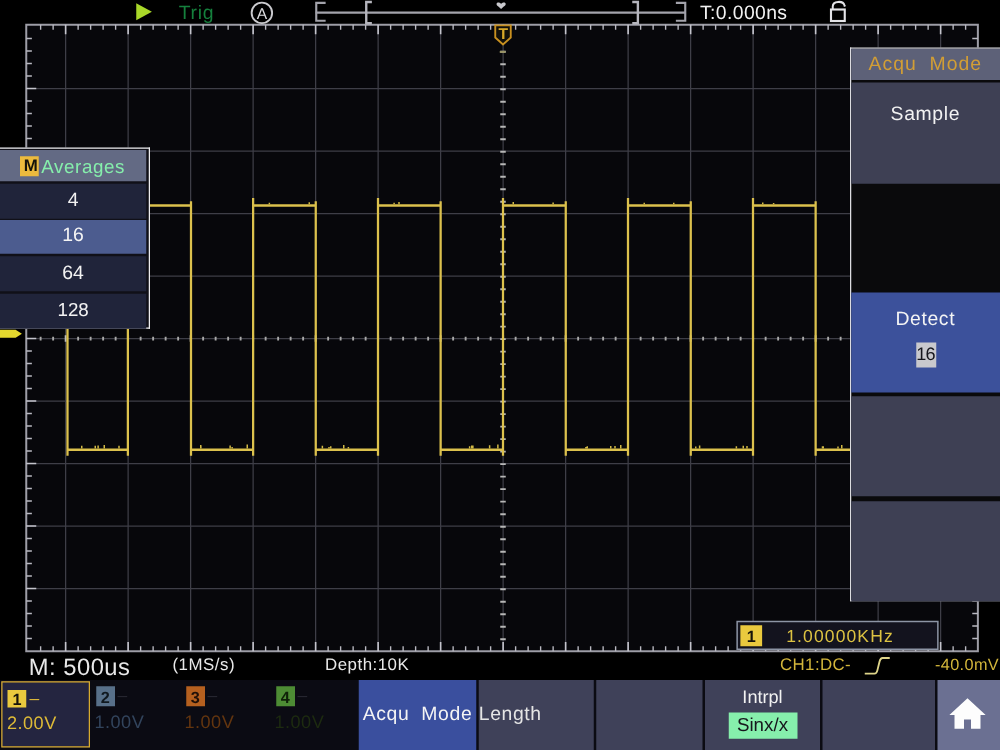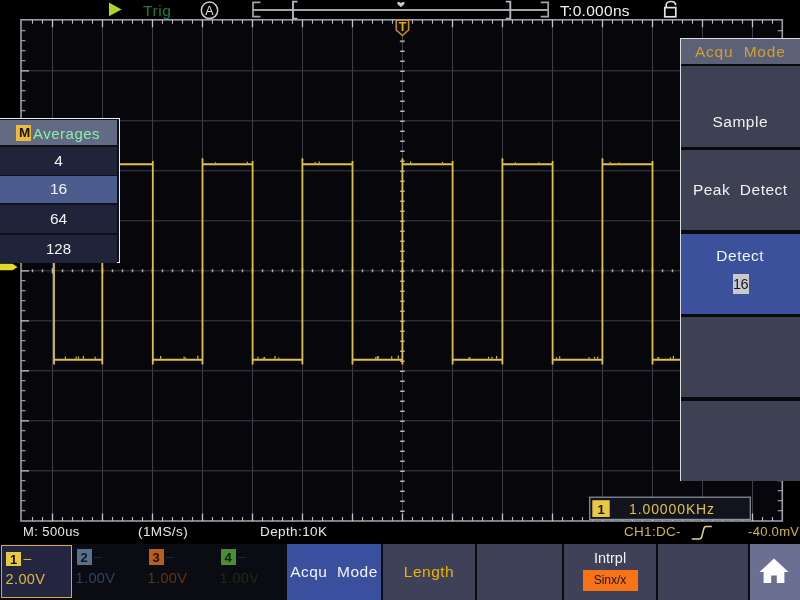--- a/index.html
+++ b/index.html
@@ -38,21 +38,21 @@
 <rect x="589.7" y="497.2" width="160.6" height="22.2" fill="#13131e" stroke="#8d95a5" stroke-width="1.2"></rect>
 <rect x="592.3" y="500.2" width="17.4" height="16.8" fill="#e9c93e"></rect>
 <text x="601" y="513.6" font-size="13" font-weight="bold" fill="#15130a" text-anchor="middle">1</text>
 <text x="672" y="513.8" font-size="14" fill="#dcc242" text-anchor="middle" letter-spacing="0.9">1.00000KHz</text>
 <path d="M691.8 538.9 H699.6 Q701.2 538.9 701.9 536.3 L703.7 529 Q704.4 526.4 706 526.4 H711.8" fill="none" stroke="#ddd489" stroke-width="1.5"></path>
 </svg>
 
 <div class="t" style="left:143px;top:1.5px;font-size:15.5px;color:#15803d;letter-spacing:0.6px">Trig</div>
 <div class="t" style="left:560px;top:1.5px;font-size:15.5px;color:#f2f2f2;letter-spacing:0.3px">T:0.000ns</div>
 
-<div class="t" style="left:23px;top:524px;font-size:13px;color:#e8e8e8;letter-spacing:0.4px">M: 500us</div>
+<div class="t" style="left:23px;top:524px;font-size:19px;color:#e8e8e8;letter-spacing:0.4px">M: 500us</div>
 <div class="t" style="left:138px;top:524px;font-size:13.5px;color:#e8e8e8;letter-spacing:0.4px">(1MS/s)</div>
 <div class="t" style="left:260px;top:524px;font-size:13.5px;color:#e8e8e8;letter-spacing:0.4px">Depth:10K</div>
 <div class="t" style="left:624px;top:524px;font-size:13.5px;color:#d3b63b;letter-spacing:0.3px">CH1:DC-</div>
 <div class="t" style="left:748px;top:524px;font-size:13px;color:#d3b63b;letter-spacing:0.3px">-40.0mV</div>
 
 <div style="position:absolute;left:0px;top:118px;width:120px;height:145.4px;background:#101018;
  border-top:1.6px solid #ededf0;border-right:1.6px solid #ededf0;border-bottom:1.6px solid #ededf0;box-sizing:border-box">
   <div style="position:absolute;left:0;top:1px;width:117px;height:24.5px;background:#636a84">
     <div style="position:absolute;left:16px;top:4.5px;width:15px;height:16.5px;background:#ecba3d"></div>
     <div class="t" style="left:19px;top:5px;font-size:13.5px;font-weight:bold;color:#15130a">M</div>
@@ -66,23 +66,21 @@
    font-size:15.5px;text-align:center;line-height:27px">64</div>
   <div style="position:absolute;left:0;top:115.5px;width:117px;height:28px;background:#20243a;color:#f2f2f2;
    font-size:15px;text-align:center;line-height:27.5px">128</div>
 </div>
 
 <div style="position:absolute;left:679.5px;top:38px;width:120.5px;height:443px;background:#0a0a0c;
  border:1.4px solid #dcdce0;border-right:none;box-sizing:border-box">
   <div style="position:absolute;left:0;top:0;width:100%;height:25px;background:#5d6178;
    color:#d29e35;font-size:15.5px;text-align:center;line-height:25px;letter-spacing:0.8px">Acqu&nbsp; Mode</div>
   <div style="position:absolute;left:0;top:26.5px;width:100%;height:81px;background:#3e4054;color:#f2f2f2;
-   font-size:15.5px;text-align:center;letter-spacing:0.5px"><span style="position:relative;top:47px">Sample</span></div>
-  <div style="position:absolute;left:0;top:111px;width:100%;height:80px;background:#3e4054;color:#f2f2f2;
-   font-size:15.5px;text-align:center;letter-spacing:0.5px"><span style="position:relative;top:31px">Peak&nbsp; Detect</span></div>
+   font-size:15.5px;text-align:center;letter-spacing:0.5px"><span style="position:relative;top:17px">Sample</span></div>
   <div style="position:absolute;left:0;top:194.5px;width:100%;height:80px;background:#3c519b;color:#f4f4f4;
    font-size:15.5px;text-align:center;letter-spacing:0.5px">
     <span style="position:relative;top:13px">Detect</span>
     <div style="position:absolute;left:52px;top:40.5px;width:16px;height:20px;background:#c9c9cd;
      color:#16161c;font-size:14.5px;line-height:20px;letter-spacing:-0.5px">16</div>
   </div>
   <div style="position:absolute;left:0;top:278px;width:100%;height:80px;background:#3e4054"></div>
   <div style="position:absolute;left:0;top:361.5px;width:100%;height:80px;background:#3e4054"></div>
 </div>
 
@@ -106,28 +104,28 @@
   <div class="t" style="left:166px;top:4px;font-size:14px;color:#262630">–</div>
   <div class="t" style="left:147.5px;top:26px;font-size:14.5px;color:#63350f;letter-spacing:0.4px">1.00V</div>
 
   <div style="position:absolute;left:220.5px;top:4.5px;width:15px;height:16px;background:#4d8c34"></div>
   <div class="t" style="left:224.5px;top:5.5px;font-size:13px;font-weight:bold;color:#0f2208">4</div>
   <div class="t" style="left:238px;top:4px;font-size:14px;color:#262630">–</div>
   <div class="t" style="left:219.5px;top:26px;font-size:14.5px;color:#1d2b10;letter-spacing:0.4px">1.00V</div>
 
   <div style="position:absolute;left:287px;top:0;width:94px;height:56px;background:#3a4f9e;color:#f4f4f4;
    font-size:15.5px;text-align:center;letter-spacing:0.5px"><span style="position:relative;top:19px">Acqu&nbsp; Mode</span></div>
-  <div style="position:absolute;left:383px;top:0;width:92px;height:56px;background:#3f4159;color:#eab308;
-   font-size:15.5px;text-align:center;letter-spacing:0.5px"><span style="position:relative;top:19px">Length</span></div>
+  <div style="position:absolute;left:383px;top:0;width:92px;height:56px;background:#3f4159;color:#e5e5e5;
+   font-size:15.5px;text-align:left;letter-spacing:0.5px"><span style="position:relative;top:19px">Length</span></div>
   <div style="position:absolute;left:477px;top:0;width:85px;height:56px;background:#3f4159"></div>
   <div style="position:absolute;left:564px;top:0;width:92px;height:56px;background:#3f4159;color:#f2f2f2;
    font-size:14.5px;text-align:center">
     <div style="position:relative;top:6px">Intrpl</div>
-    <div style="position:absolute;left:18.5px;top:25.5px;width:55px;height:21.5px;background:#f97316;
-     color:#16161c;font-size:12px;line-height:21px">Sinx/x</div>
+    <div style="position:absolute;left:18.5px;top:25.5px;width:55px;height:21.5px;background:#86efac;
+     color:#16161c;font-size:15px;line-height:21px">Sinx/x</div>
   </div>
   <div style="position:absolute;left:658px;top:0;width:90px;height:56px;background:#3f4159"></div>
   <div style="position:absolute;left:750px;top:0;width:50px;height:56px;background:#6b7092">
     <svg width="50" height="56" style="position:absolute;left:0;top:0">
       <path d="M24 14.5 L9.5 28 H13.6 V39 H34.4 V28 H38.5 Z M21.2 39 V31.5 H26.8 V39 Z" fill="#fdfdfd"></path>
     </svg>
   </div>
 </div>
 </div>
 </body></html>

